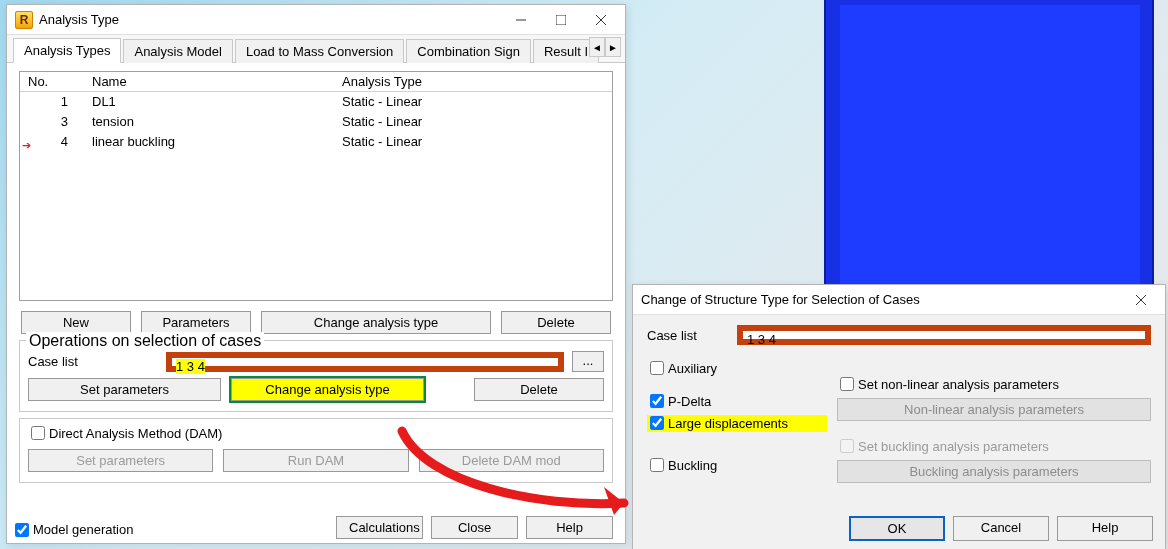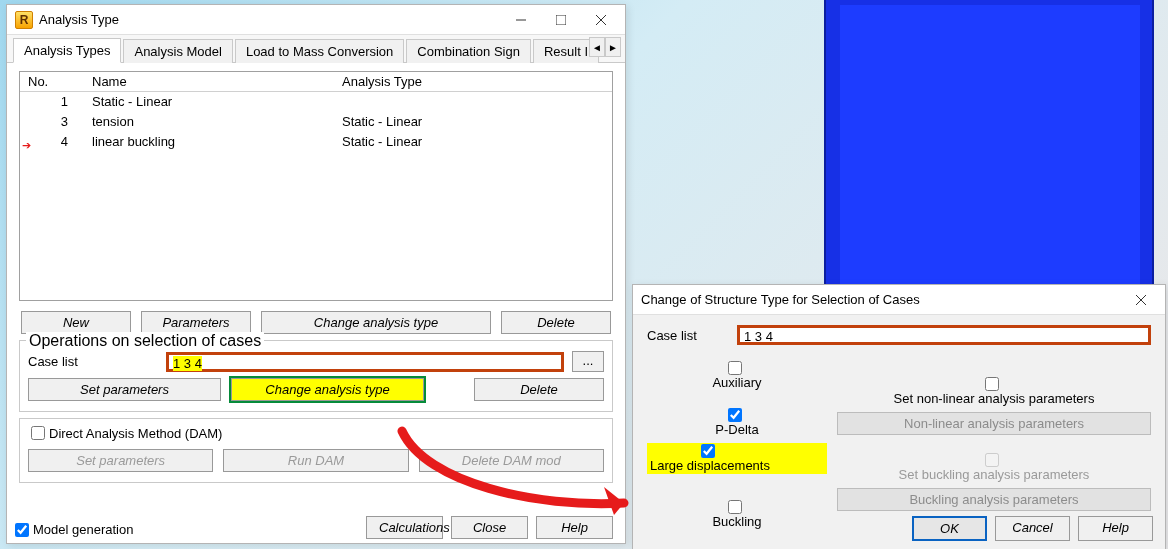--- a/index.html
+++ b/index.html
@@ -23,49 +23,49 @@
   .listhead { display: flex; border-bottom: 1px solid #d0d0d0; padding: 2px 0; }
   .col-no { width: 72px; padding-left: 8px; }
   .col-name { width: 250px; }
   .col-type { flex: 1; }
   .row { display: flex; padding: 0 0; line-height: 20px; }
   .row .cell-no { width: 72px; text-align: right; padding-right: 24px; position: relative;}
   .row .cell-name { width: 250px; }
   .row .cell-type { flex: 1; }
   .redarrow { position: absolute; left: 2px; top: 3px; color: #e61b1b; font-size: 11px; }
   .btnrow { display: flex; gap: 10px; padding: 10px 14px 4px; }
-  .wbtn { border: 1px solid #999; background: #f0f0f0; padding: 3px 12px; text-align: center; flex: 1; cursor: default; font-style: italic; }
+  .wbtn { border: 1px solid #999; background: #f0f0f0; padding: 3px 12px; text-align: center; flex: 1; cursor: default; }
   .wbtn.disabled { color: #9a9a9a; }
   .wbtn.primary { border: 2px solid #0a63c2; background: #e6e6e6; }
   .group { margin: 2px 12px 6px; border: 1px solid #c9c9c9; padding: 6px 8px 10px; position: relative; }
   .group-label { position: absolute; top: -9px; left: 6px; background: #fff; padding: 0 3px; font-size: 16px; }
   .frow { display: flex; align-items: center; gap: 8px; margin-top: 4px;}
   .label { width: 130px; }
-  .textinput { flex: 1; border: 3px solid #c2410c; padding: 1px 4px; background: #fff; height: 20px; }
+  .textinput { flex: 1; border: 6px solid #c2410c; padding: 1px 4px; background: #fff; height: 20px; }
   .hl-yellow { background: #ffff00; }
   input[type=checkbox] { width: 14px; height: 14px; margin: 0 4px 0 0; vertical-align: middle;}
   .check-item { display: inline-flex; align-items: flex-start; padding: 1px 3px; }
   .ellipsis-btn { width: 32px; border: 1px solid #999; background: #f0f0f0; text-align: center; height: 21px; line-height: 17px; }
 
   #change-dialog { left: 632px; top: 284px; width: 534px; height: 266px; background: #f1f1f1; }
   .change-body { padding: 10px 14px; }
   .cd-row { display: flex; align-items: center; margin-bottom: 6px;}
   .cd-left { width: 180px; display: flex; flex-direction: column; gap: 6px; margin-top: 10px;}
   .cd-right { flex: 1; display: flex; flex-direction: column; gap: 6px; margin-top: 26px;}
   .cd-columns { display: flex; gap: 10px; }
   .param-btn { border: 1px solid #bcbcbc; background: #e2e2e2; padding: 3px 15px; text-align: center; color: #8c8c8c; }
   .dlg-buttons { position: absolute; bottom: 8px; right: 12px; display: flex; gap: 8px; }
-  .dlg-buttons .wbtn { width: 75px; flex: none; }
+  .dlg-buttons .wbtn { width: 96px; flex: none; }
 
   .bottom-btns { position: absolute; bottom: 4px; right: 12px; display: flex; gap: 8px; }
-  .bottom-btns .wbtn { width: 77px; flex: none; }
+  .bottom-btns .wbtn { width: 87px; flex: none; }
 
   .modelgen { position: absolute; bottom: 6px; left: 8px; display: flex; align-items: center; }
   .text-disabled { color: #9a9a9a; }
-  .cd-chk { display: inline-flex; align-items: center; padding: 0 3px; flex-direction: column;}
+  .cd-chk { display: inline-flex; align-items: flex-start; padding: 0 3px;}
   .hl-wrap { background: #ffff00; display: inline-flex; align-items: center; padding: 1px 3px;}
   .hl-outline { outline: 2px solid #058b3a; }
   
   
   .anno-arrow { position: absolute; left: 396px; top: 413px; width: 260px; height: 120px; pointer-events: none; }
 </style>
 </head>
 <body>
 
 <div class="viewport-bg"></div>
@@ -107,20 +107,21 @@
   </div>
 
   <div class="listpanel">
     <div class="listhead">
       <div class="col-no">No.</div>
       <div class="col-name">Name</div>
       <div class="col-type">Analysis Type</div>
     </div>
     <div class="row">
       <div class="cell-no">1</div>
+      <div class="cell-name">DL1</div>
       <div class="cell-type">Static - Linear</div>
     </div>
     <div class="row">
       <div class="cell-no">3</div>
       <div class="cell-name">tension</div>
       <div class="cell-type">Static - Linear</div>
     </div>
     <div class="row">
       <div class="cell-no"><span class="redarrow">➔</span><span>4</span></div>
       <div class="cell-name">linear buckling</div>

